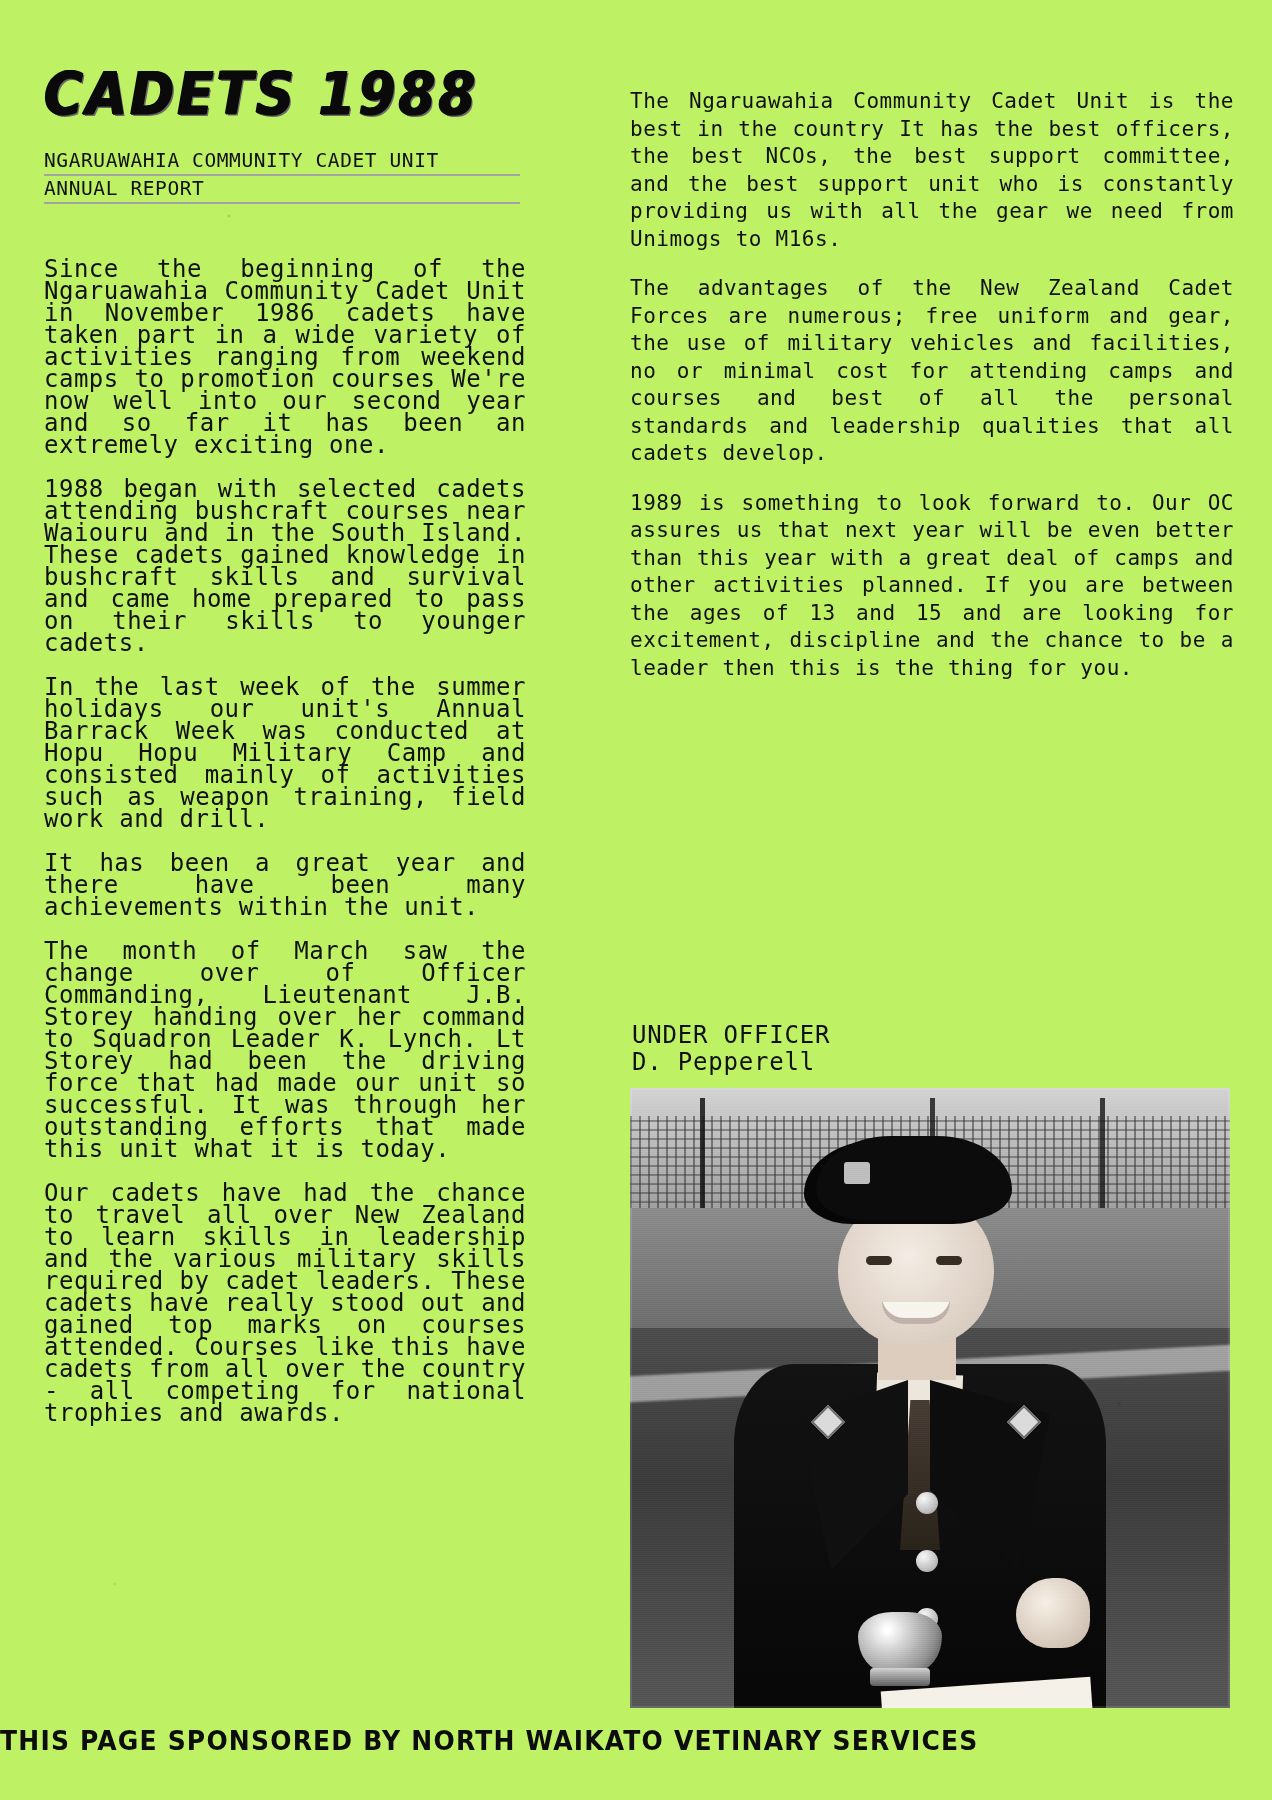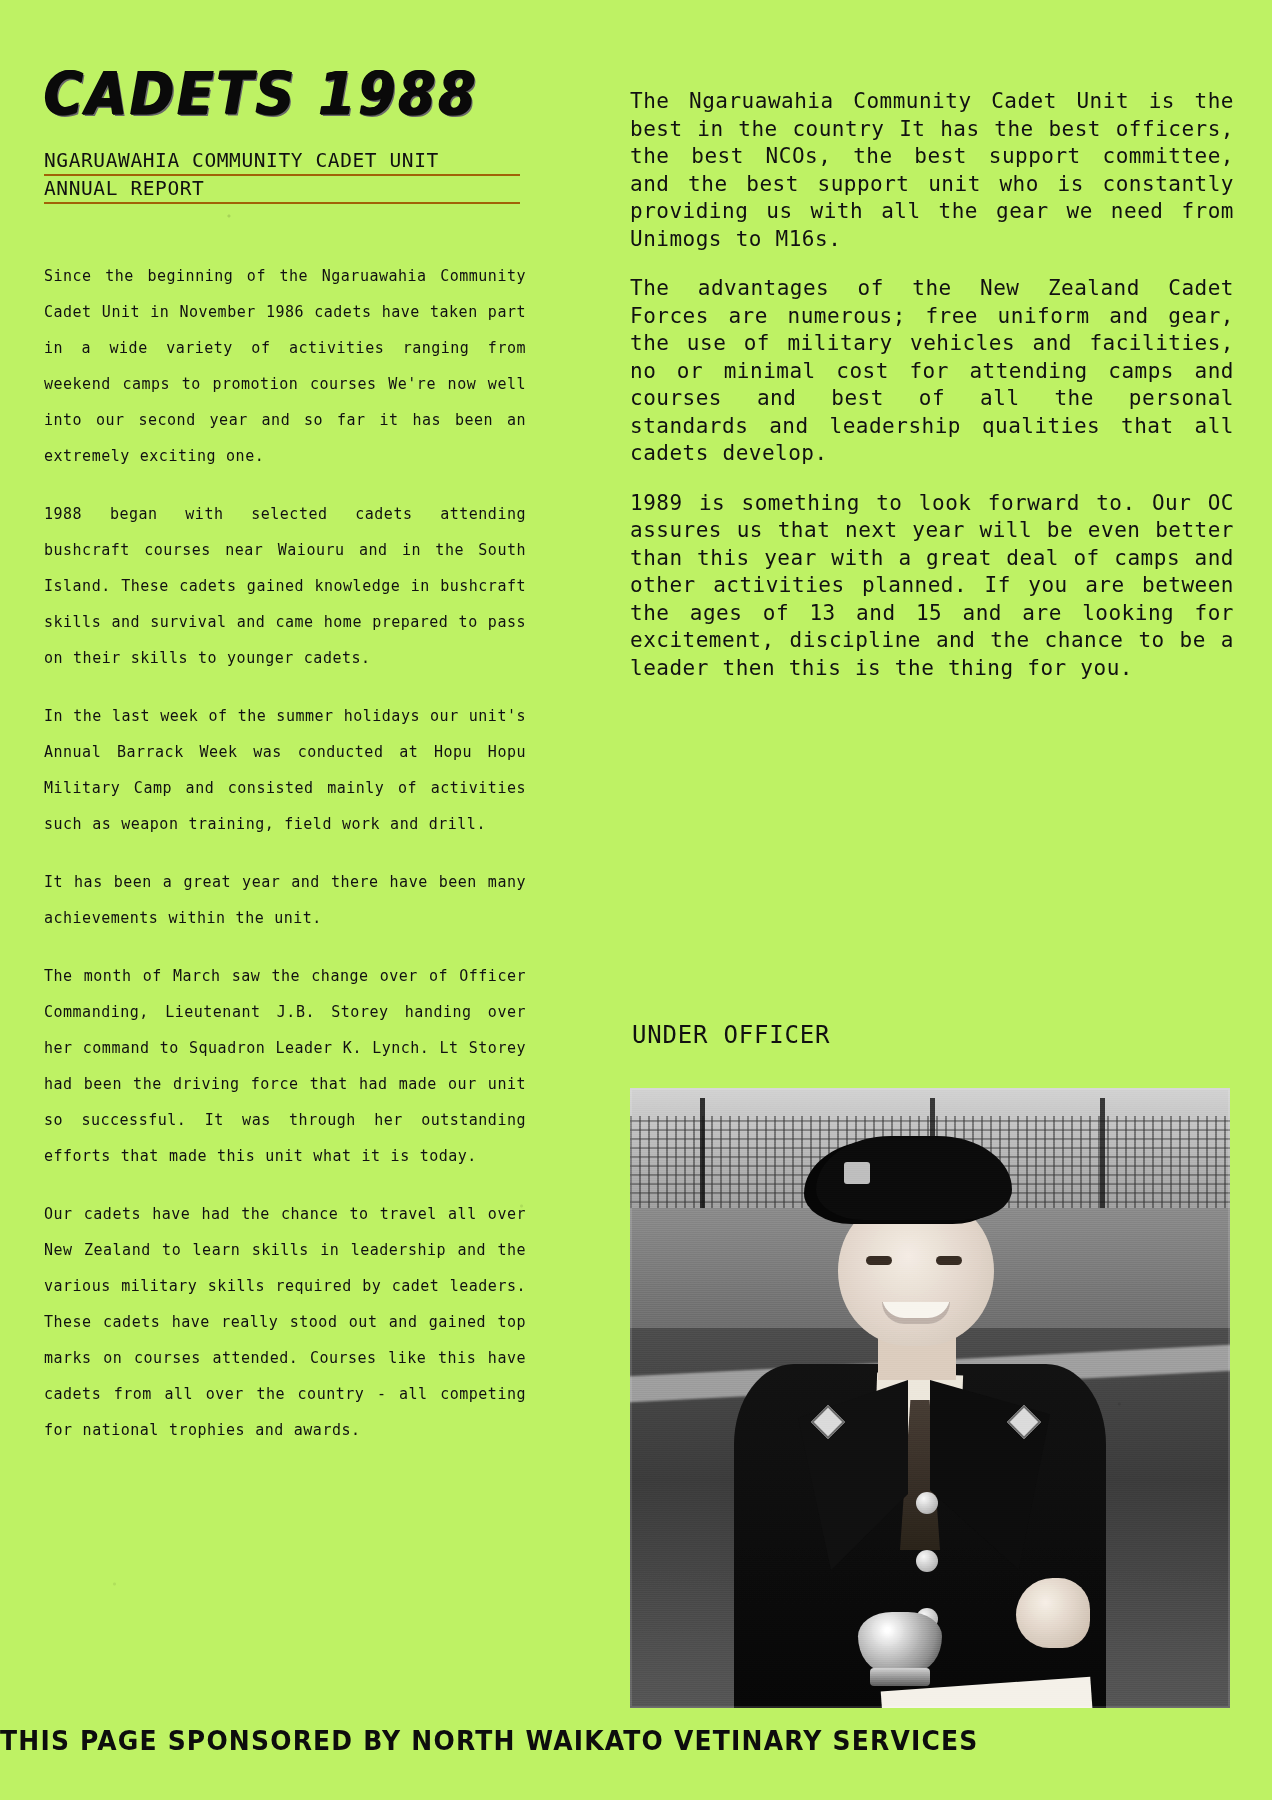--- a/index.html
+++ b/index.html
@@ -52,21 +52,21 @@
   .subtitle-block {
     position: absolute;
     left: 44px;
     top: 148px;
     width: 476px;
   }
   .subtitle-line {
     font-size: 19.5px;
     line-height: 25px;
     letter-spacing: 0.6px;
-    border-bottom: 2px solid #a16207;
+    border-bottom: 2px solid #a3a3a3;
     display: block;
     width: 100%;
     box-sizing: border-box;
     padding-bottom: 1px;
     white-space: nowrap;
   }
   .subtitle-line + .subtitle-line {
     margin-top: 0px;
   }
 
@@ -78,22 +78,22 @@
   .col-left {
     left: 44px;
     top: 258px;
   }
   .col-right {
     left: 630px;
     top: 88px;
     width: 604px;
   }
   .para {
-    font-size: 15px;
-    line-height: 36px;
+    font-size: 24px;
+    line-height: 22px;
     letter-spacing: 0.5px;
     text-align: justify;
     margin: 0 0 22px 0;
     word-spacing: 0.5px;
   }
   .col-right .para {
     font-size: 21px;
     line-height: 27.5px;
   }
 
@@ -325,20 +325,21 @@
   </div>
 
   <div class="col col-right">
     <p class="para">The Ngaruawahia Community Cadet Unit is the best in the country It has the best officers, the best NCOs, the best support committee, and the best support unit who is constantly providing us with all the gear we need from Unimogs to M16s.</p>
     <p class="para">The advantages of the New Zealand Cadet Forces are numerous; free uniform and gear, the use of military vehicles and facilities, no or minimal cost for attending camps and courses and best of all the personal standards and leadership qualities that all cadets develop.</p>
     <p class="para">1989 is something to look forward to. Our OC assures us that next year will be even better than this year with a great deal of camps and other activities planned. If you are between the ages of 13 and 15 and are looking for excitement, discipline and the chance to be a leader then this is the thing for you.</p>
   </div>
 
   <div class="signature">
     <div>UNDER OFFICER</div>
+    <div>D. Pepperell</div>
   </div>
 
   <div class="photo-wrap">
     <div class="photo">
       <div class="ph-sky"></div>
       <div class="ph-fence"></div>
       <div class="ph-posts"></div>
       <div class="ph-field"></div>
       <div class="ph-ground"></div>
       <div class="ph-stripe"></div>

